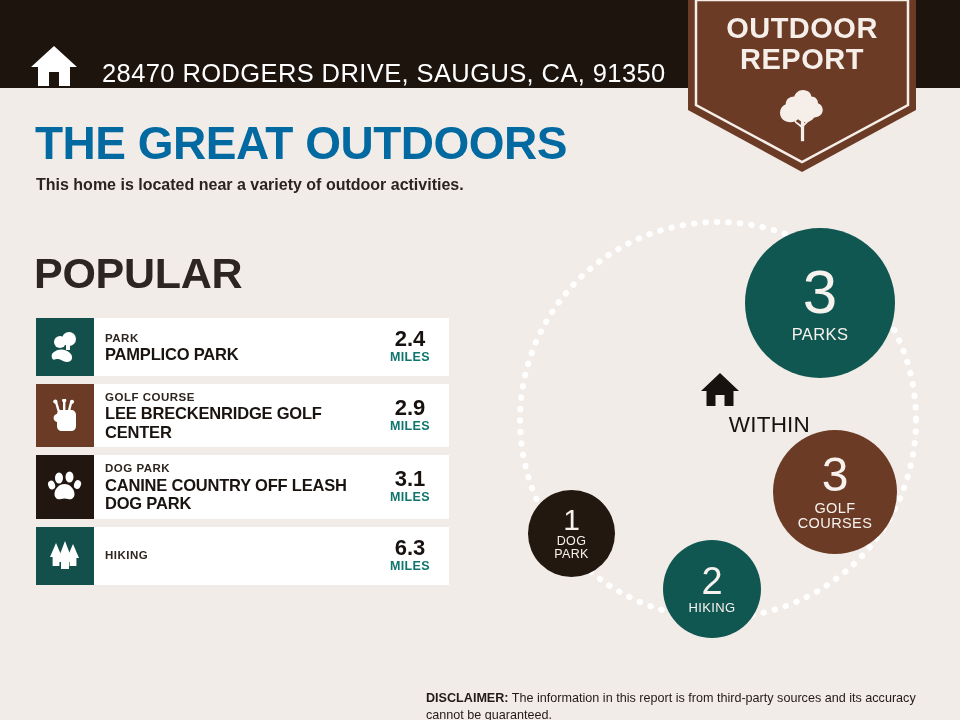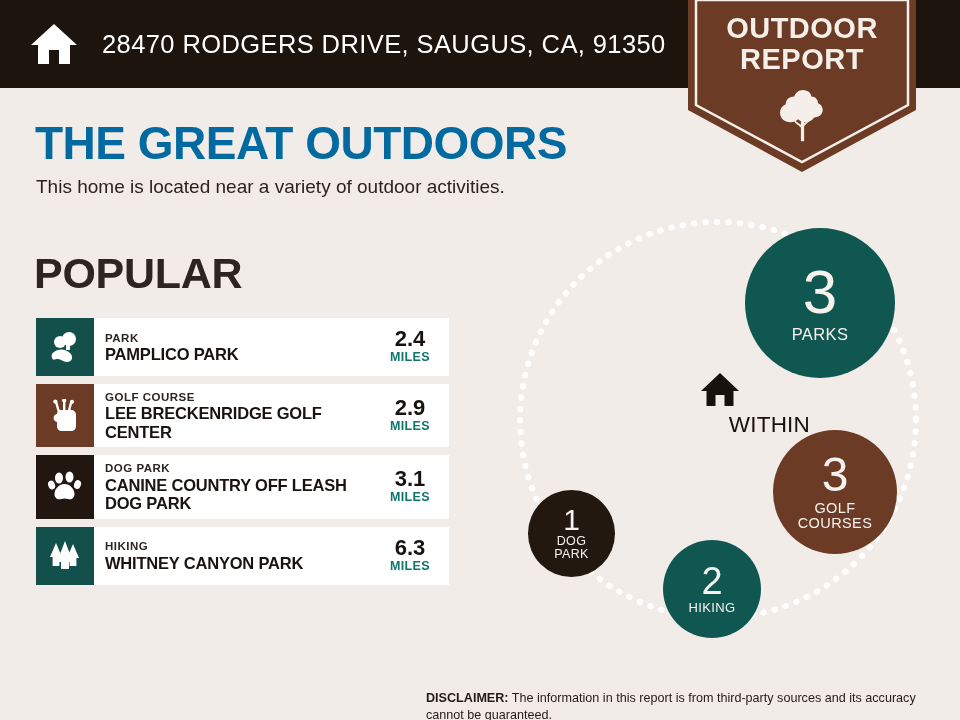--- a/index.html
+++ b/index.html
@@ -7,21 +7,21 @@
     width: 960px; height: 720px;
     background: #f2ece8;
     font-family: "Liberation Sans", sans-serif;
     overflow: hidden;
   }
   #page { position: relative; width: 960px; height: 720px; background: #f2ece8; }
 
   
   .header-bar {
     position: absolute; left: 0; top: 0; width: 960px; height: 88px;
-    background: #1d140e; display: flex; align-items: center;
+    background: #1d140e; display: flex; align-items: flex-end;
   }
   .home-icon { margin-left: 30px; width: 48px; height: 44px; display: block; }
   .header-address {
     color: #ffffff; font-size: 25.5px; letter-spacing: 0.4px;
     margin-left: 24px; font-weight: 400; white-space: nowrap;
   }
 
   
   .banner {
     position: absolute; left: 688px; top: -8px; width: 228px; height: 180px;
@@ -34,21 +34,21 @@
   .banner-line1 { font-size: 29px; font-weight: 700; letter-spacing: 0.5px; line-height: 1.02; }
   .banner-line2 { font-size: 29px; font-weight: 700; letter-spacing: 0.5px; line-height: 1.08; }
 
   
   .page-title {
     position: absolute; left: 35px; top: 116px;
     font-size: 46px; font-weight: 700; color: #0369a1; letter-spacing: -0.5px;
   }
   .page-subtitle {
     position: absolute; left: 36px; top: 176px;
-    font-size: 19px; color: #2b2320; font-weight: 400;
+    font-size: 16px; color: #2b2320; font-weight: 700;
   }
   .popular-title {
     position: absolute; left: 34px; top: 249px;
     font-size: 43px; font-weight: 700; color: #2d2520; letter-spacing: -0.3px;
   }
 
   
   .list { position: absolute; left: 36px; top: 318px; width: 413px; }
   .list-row {
     position: relative; display: flex; align-items: stretch;
@@ -250,21 +250,20 @@
           <g fill="#ffffff">
             <path d="M9 3 L15 17 L12.4 17 L12.4 26 L5.6 26 L5.6 17 L3 17 Z"></path>
             <path d="M26 4 L32 18 L29.4 18 L29.4 26 L22.6 26 L22.6 18 L20 18 Z"></path>
             <path d="M18 1 L26 22 L22 22 L22 29 L14 29 L14 22 L10 22 Z"></path>
           </g>
         </svg>
       </div>
       <div class="row-body">
         <div class="row-texts">
           <div class="row-cat">HIKING</div>
-          <div class="row-name">WHITNEY CANYON PARK</div>
         </div>
         <div class="row-dist">
           <div class="dist-val">6.3</div>
           <div class="dist-unit">MILES</div>
         </div>
       </div>
     </div>
 
   </div>
 

